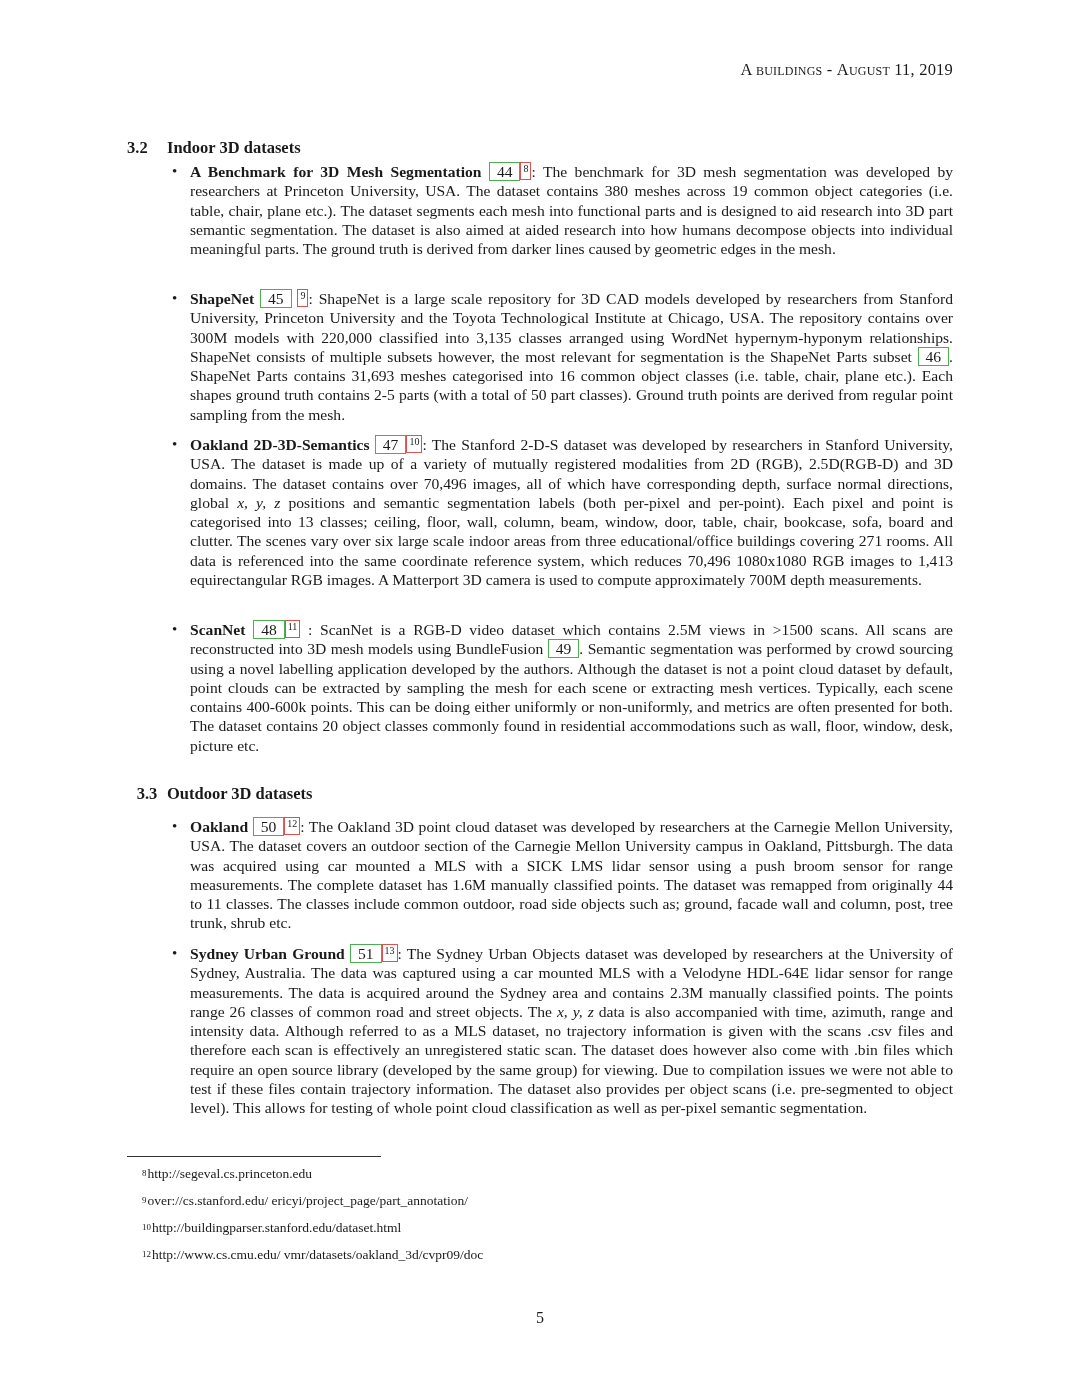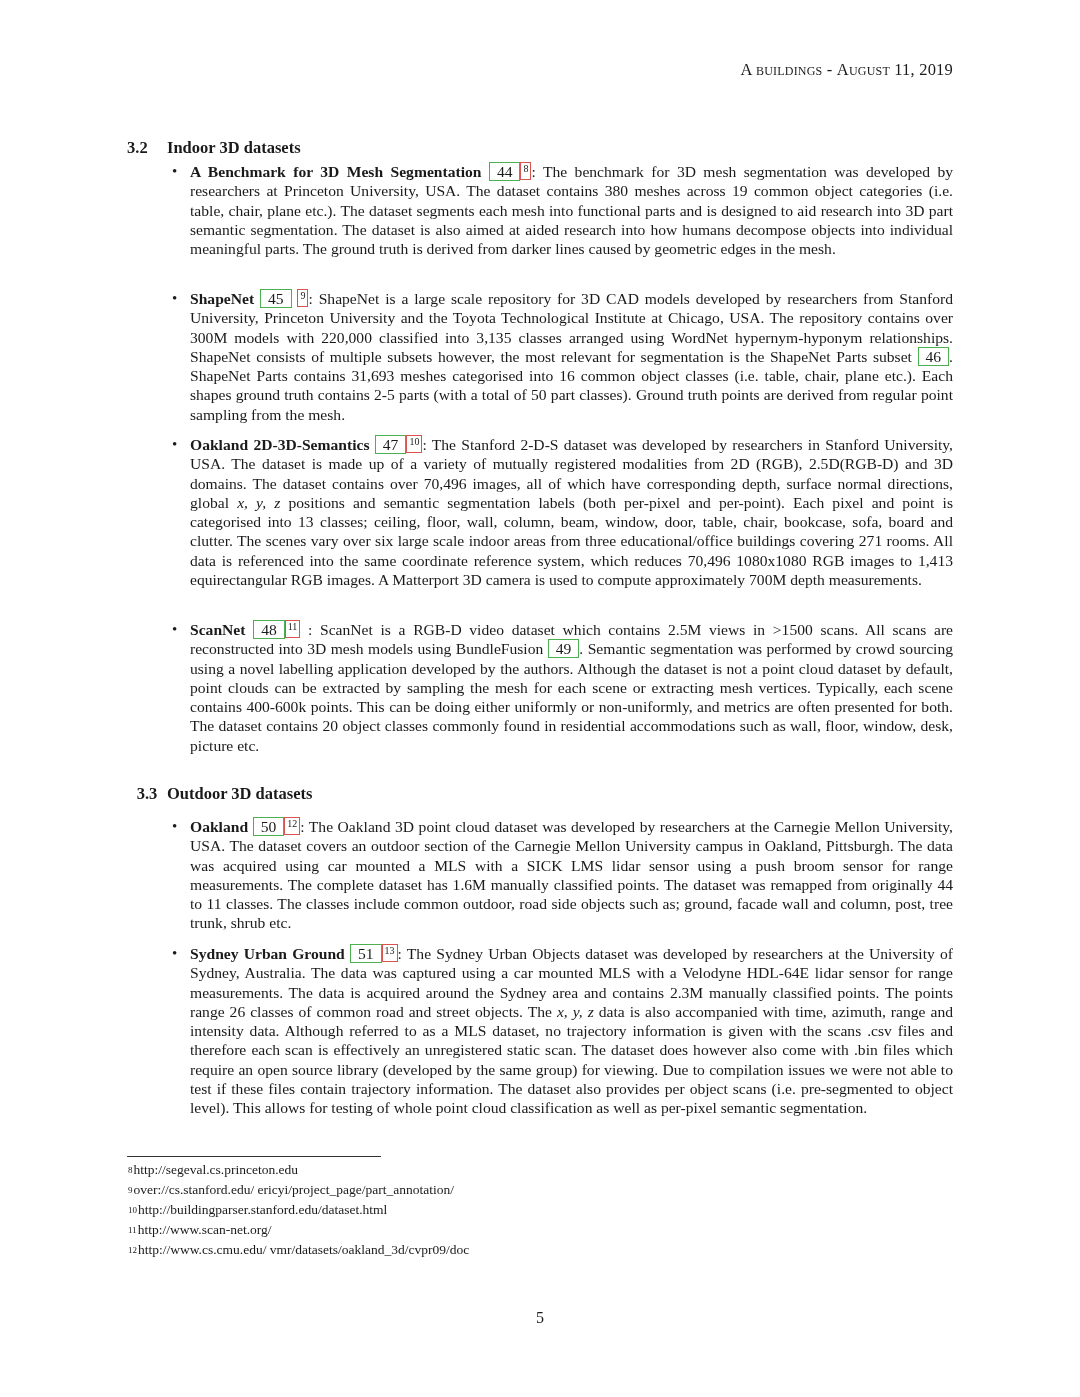--- a/index.html
+++ b/index.html
@@ -33,22 +33,22 @@
   .fnref {
     border: 1px solid #d9534f; font-size: 10px; vertical-align: top;
     padding: 0 2px; line-height: 12px; display: inline-block; height: 16px;
   }
   .math { font-style: italic; }
   .fn-rule {
     position: absolute; left: 127px; top: 1156px;
     width: 254px; border-top: 1px solid #333;
   }
   .footnotes {
-    position: absolute; left: 128px; top: 1160px;
-    font-size: 13.5px; line-height: 20px;
+    position: absolute; left: 142px; top: 1160px;
+    font-size: 13.5px; line-height: 27px;
   }
   .footnotes .fn sup { font-size: 9px; vertical-align: top; margin-right: 1px; }
   .footnotes .fn { white-space: nowrap; }
   .page-num {
     position: absolute; top: 1309px; left: 0; width: 1080px;
     text-align: center; font-size: 16px;
   }
 </style>
 </head>
 <body>
@@ -99,17 +99,16 @@
   <span class="bullet">•</span>
   <span class="name">Sydney Urban Ground</span>
   <a class="cite"><span>51</span></a><a class="fnref">13</a><span>: The Sydney Urban Objects dataset was developed by researchers at the University of Sydney, Australia. The data was captured using a car mounted MLS with a Velodyne HDL-64E lidar sensor for range measurements. The data is acquired around the Sydney area and contains 2.3M manually classified points. The points range 26 classes of common road and street objects. The </span><span class="math">x, y, z</span><span> data is also accompanied with time, azimuth, range and intensity data. Although referred to as a MLS dataset, no trajectory information is given with the scans .csv files and therefore each scan is effectively an unregistered static scan. The dataset does however also come with .bin files which require an open source library (developed by the same group) for viewing. Due to compilation issues we were not able to test if these files contain trajectory information. The dataset also provides per object scans (i.e. pre-segmented to object level). This allows for testing of whole point cloud classification as well as per-pixel semantic segmentation.</span>
 </div>
 
 <div class="fn-rule"></div>
 <div class="footnotes">
   <div class="fn"><sup>8</sup><a>http://segeval.cs.princeton.edu</a></div>
   <div class="fn"><sup>9</sup><a>over://cs.stanford.edu/ ericyi/project_page/part_annotation/</a></div>
   <div class="fn"><sup>10</sup><a>http://buildingparser.stanford.edu/dataset.html</a></div>
-  <div class="fn"><sup>11</sup><a>http://www.scan-net.org/</a></div>
   <div class="fn"><sup>12</sup><a>http://www.cs.cmu.edu/ vmr/datasets/oakland_3d/cvpr09/doc</a></div>
 </div>
 
 <div class="page-num">5</div>
 
 </body></html>

